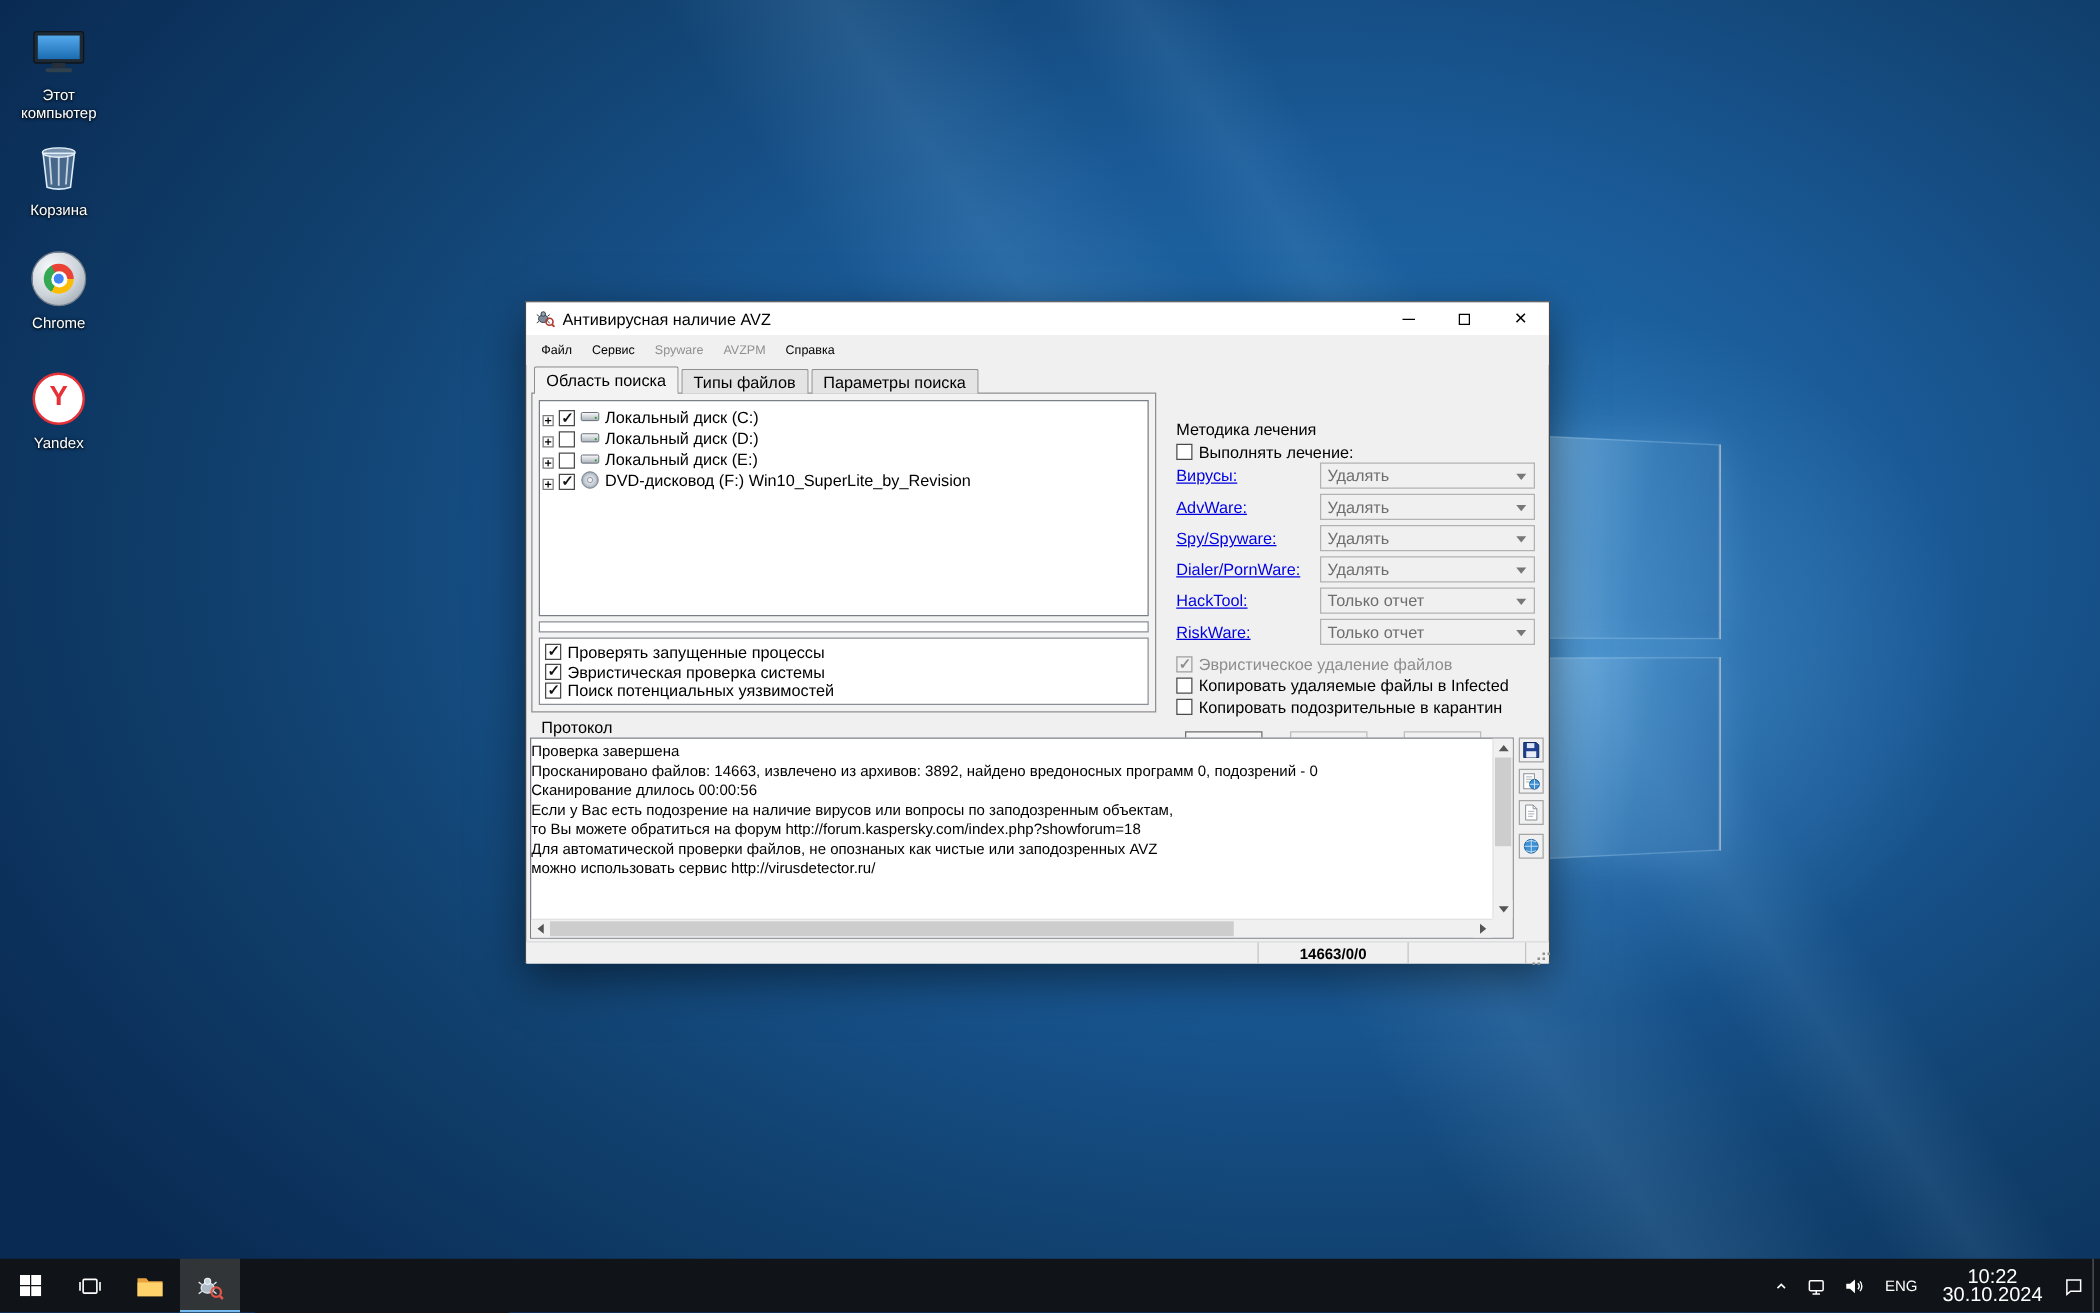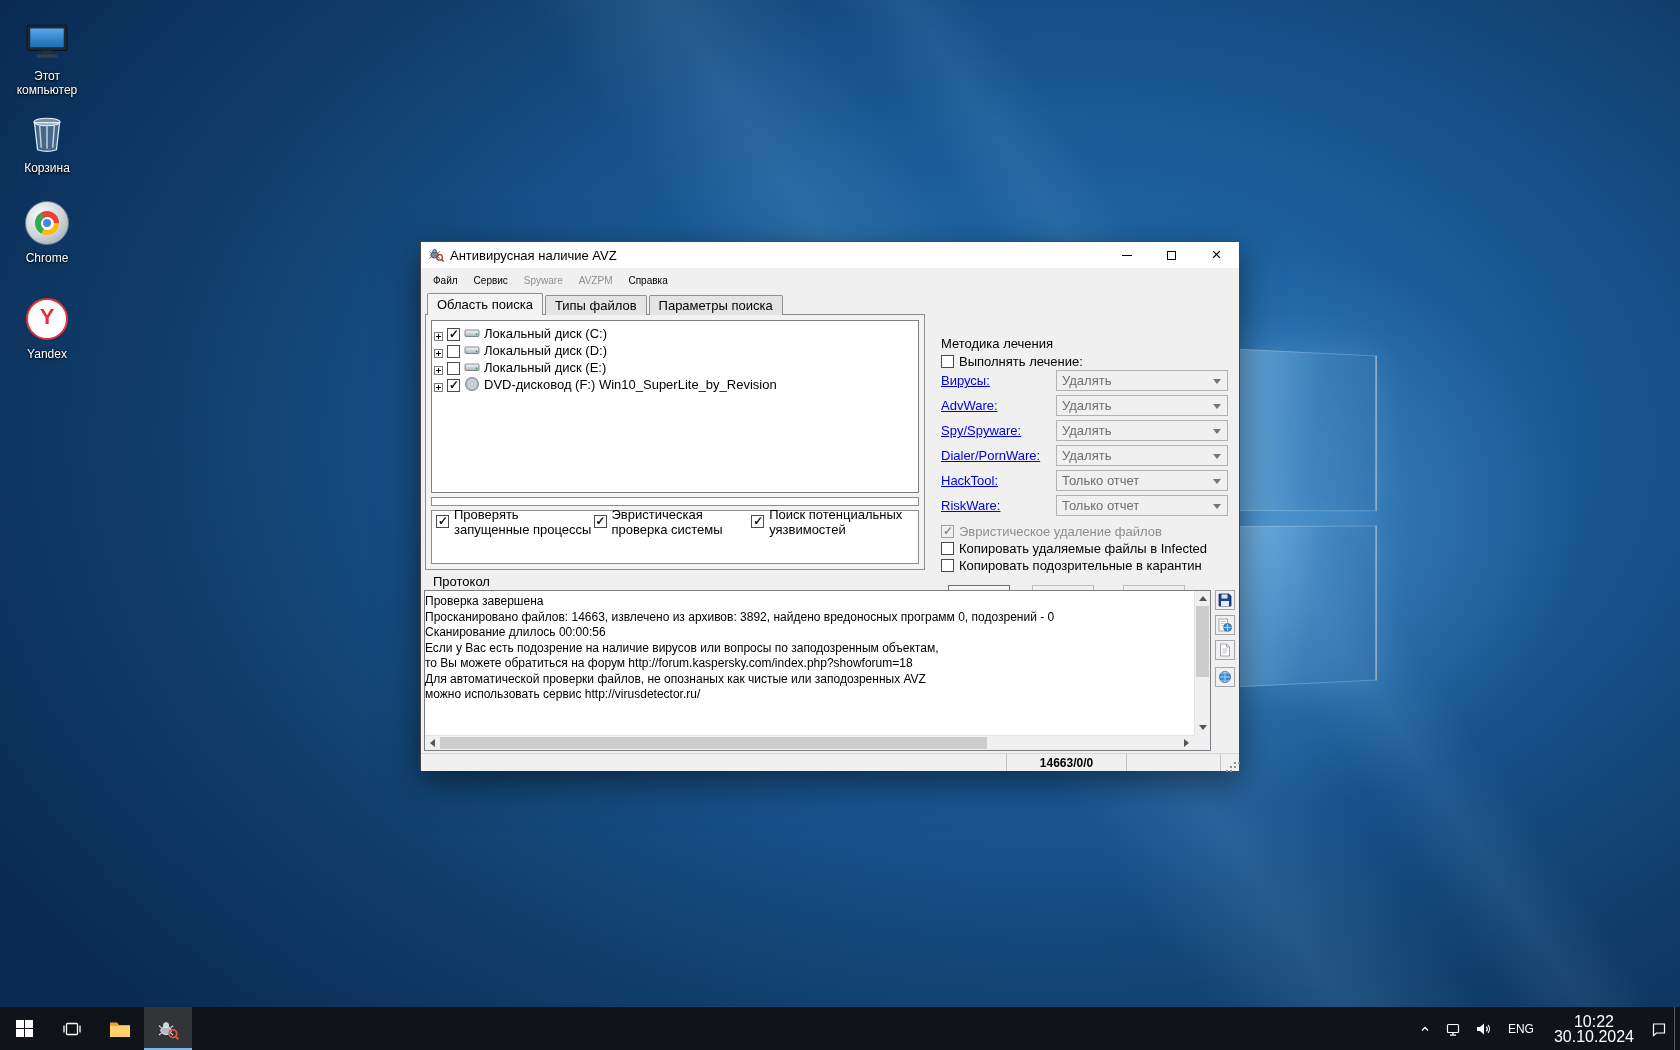--- a/index.html
+++ b/index.html
@@ -69,21 +69,21 @@
   .expander { width:9px; height:9px; border:1px solid #7c7c7c; background:#fff; position:relative; flex:0 0 auto; }
   .expander::before { content:""; position:absolute; left:1px; right:1px; top:3px; height:1px; background:#000; }
   .expander::after { content:""; position:absolute; top:1px; bottom:1px; left:3px; width:1px; background:#000; }
   .cb { width:13px; height:13px; background:#fff; border:1px solid #4a4a4a; position:relative; flex:0 0 auto; }
   .cb.checked::after { content:"✓"; position:absolute; left:1px; top:-2px; font-size:12px; font-weight:bold; color:#111; }
   .cb.disabled { border-color:#9e9e9e; background:#f0f0f0; }
   .cb.disabled.checked::after { color:#8d8d8d; }
   .node-icon { width:16px; height:16px; flex:0 0 auto; }
   .progress-strip { height:9px; margin-top:4px; background:#fff; border:1px solid #8a8f95; }
   .options-panel { height:54px; margin-top:4px; background:#fff; border:1px solid #8a8f95; padding:3px 4px;
-    display:flex; flex-direction:row; justify-content:space-between; }
+    display:flex; flex-direction:column; justify-content:space-between; }
   .opt-row { height:15px; display:flex; align-items:center; gap:5px; font-size:13px; }
 
   
   .right-region { position:absolute; left:512px; top:0; width:302px; height:278px;margin-top:39px; }
   .group-label { position:absolute; left:8px; top:5px; font-size:13px; }
   .perform-row { position:absolute; left:8px; top:23px; display:flex; align-items:center; gap:5px; font-size:13px; }
   .cat-rows { position:absolute; left:6px; top:37px; width:292px; }
   .cat-row { position:relative; height:25px; }
   .cat-link { position:absolute; left:2px; top:5px; font-size:13px; color:#0000e0; text-decoration:underline; cursor:pointer; }
   .combo { position:absolute; left:117px; top:2px; width:172px; height:21px; background:#f0f0f0;

